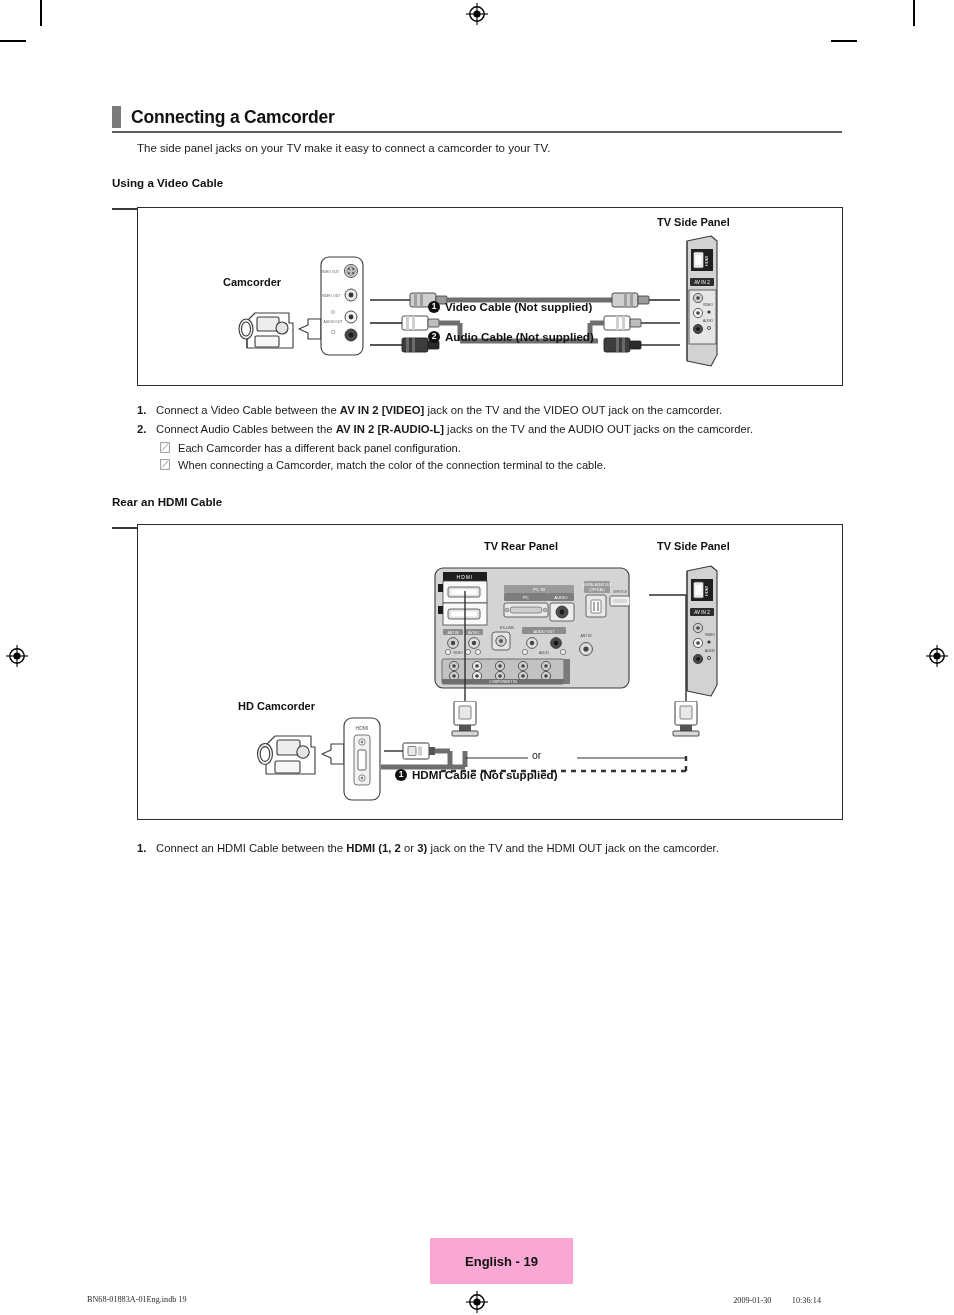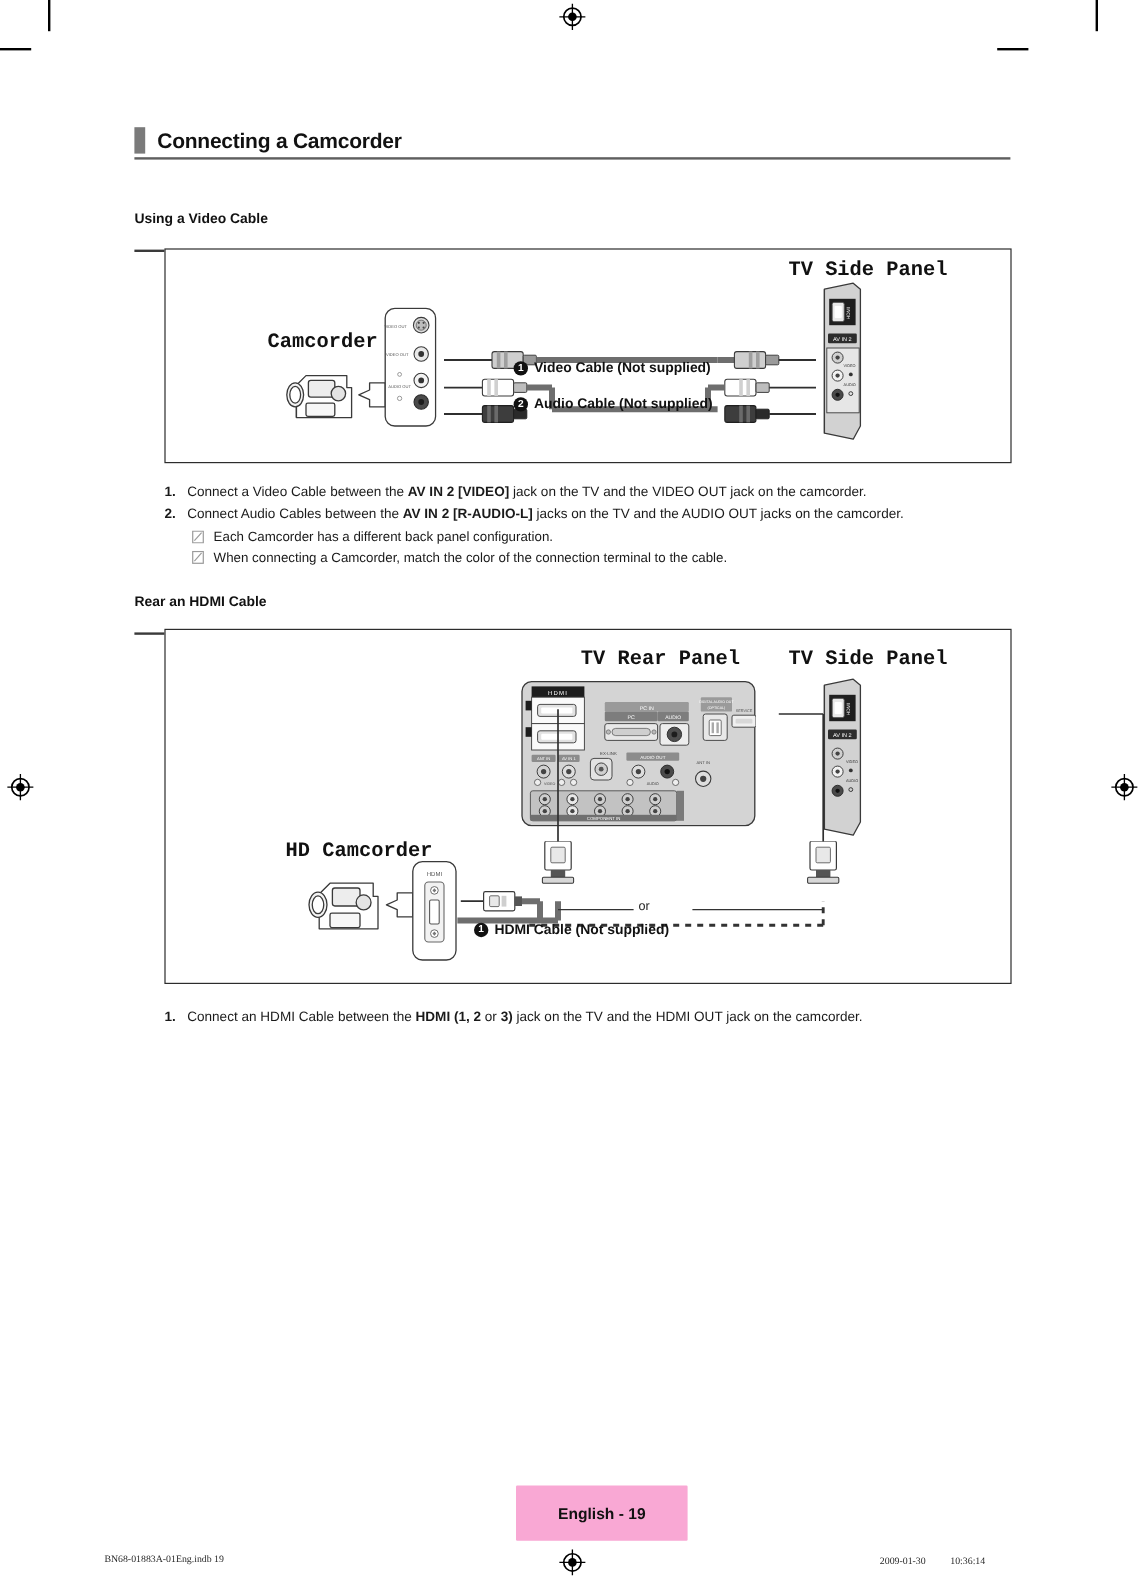--- a/index.html
+++ b/index.html
@@ -65,23 +65,22 @@
   .step-num { width: 19px; flex: none; font-weight: bold; }
   .step-txt { flex: 1; }
   .note { display: flex; font-size: 11.1px; margin: 2px 0 0 23px; line-height: 1.3; }
   .note-ico {
     width: 18px; flex: none; color: #8a8a8a; font-size: 10px;
   }
   .note-ico svg { display:block; margin-top:1px; }
 
   
   .dlabel {
-    position: absolute; font-size: 17px; font-weight: bold; color: #111;
+    position: absolute; font-size: 11px; font-weight: bold; color: #111;
     white-space: nowrap;
-    font-family: Liberation Mono, monospace;
   }
   .cablelabel {
     position: absolute; font-size: 11.6px; font-weight: bold; color: #111;
     white-space: nowrap; display: flex; align-items: center; gap: 5px;
   }
   .bullet-num {
     display: inline-flex; align-items: center; justify-content: center;
     width: 12px; height: 12px; border-radius: 50%;
     background: #111; color: #fff; font-size: 8.5px; font-weight: bold;
     line-height: 1; flex: none;
@@ -153,20 +152,21 @@
   </div>
 
   <div class="h1-wrap">
     <div class="h1-row">
       <div class="h1-bar"></div>
       <div class="h1-text">Connecting a Camcorder</div>
     </div>
   </div>
   <div class="h1-rule"></div>
 
+  <div class="intro">The side panel jacks on your TV make it easy to connect a camcorder to your TV.</div>
 
   <div class="h2" style="left:112px; top:176px;">Using a Video Cable</div>
 
   <div class="diagram" style="left:137px; top:207px; width:704px; height:177px;">
 
     <div class="dlabel" style="left:519px; top:8px;">TV Side Panel</div>
 
     <div class="dlabel" style="left:85px; top:68px;">Camcorder</div>
 
     <div class="svgbox" style="left:95px; top:95px;">

